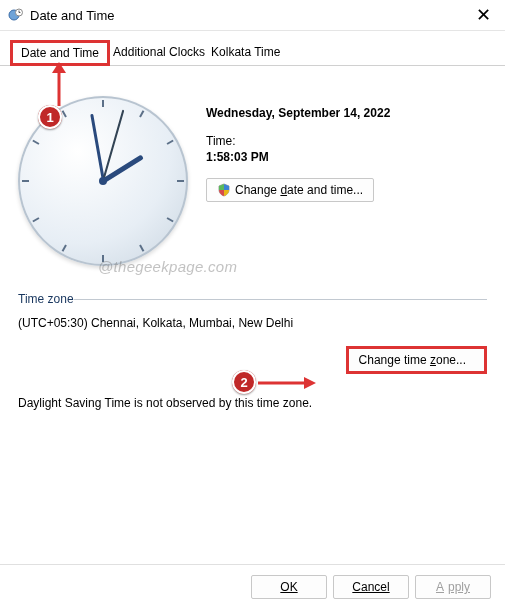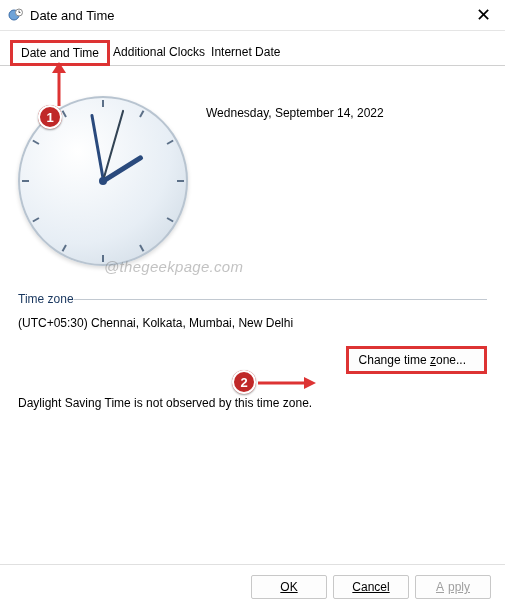--- a/index.html
+++ b/index.html
@@ -18,34 +18,34 @@
     .clockface { width: 170px; height: 170px; border-radius: 50%; background: radial-gradient(circle at 60px 55px, #fff 0%, #e7eef5 58%, #c8d4df 100%); box-shadow: inset 0 0 0 2px #b8c4d0, 0 2px 4px rgba(0,0,0,.15); position: relative; }
     .hand { position: absolute; left: 50%; top: 50%; transform-origin: 50% 100%; background: #2a4a7d; border-radius: 2px; }
     .hand.hour { width: 5px; height: 46px; margin-left: -2.5px; margin-top: -46px; transform: rotate(58deg); }
     .hand.min { width: 3px; height: 68px; margin-left: -1.5px; margin-top: -68px; transform: rotate(350deg); }
     .hand.sec { width: 1.5px; height: 74px; margin-left: -0.75px; margin-top: -74px; transform: rotate(16deg); background: #345; }
     .hubdot { position: absolute; left: 50%; top: 50%; width: 8px; height: 8px; margin: -4px 0 0 -4px; border-radius: 50%; background: #2a4a7d; }
     .tick { position: absolute; left: 50%; top: 50%; width: 2px; height: 7px; background: #5c7088; margin-left: -1px; margin-top: -81px; transform-origin: 50% 81px; }
     .tick:nth-child(1){transform:rotate(0deg)} .tick:nth-child(2){transform:rotate(30deg)} .tick:nth-child(3){transform:rotate(60deg)} .tick:nth-child(4){transform:rotate(90deg)} .tick:nth-child(5){transform:rotate(120deg)} .tick:nth-child(6){transform:rotate(150deg)} .tick:nth-child(7){transform:rotate(180deg)} .tick:nth-child(8){transform:rotate(210deg)} .tick:nth-child(9){transform:rotate(240deg)} .tick:nth-child(10){transform:rotate(270deg)} .tick:nth-child(11){transform:rotate(300deg)} .tick:nth-child(12){transform:rotate(330deg)}
     .rightcol { flex: 1; padding-top: 10px; }
     .lbl { margin-bottom: 2px; }
-    .val { margin-bottom: 14px; }
+    .val { margin-bottom: 14px; font-weight: bold; }
     .btn { background: #fdfdfd; border: 1px solid #c8c8c8; padding: 4px 10px; cursor: pointer; border-radius: 2px; display: inline-flex; align-items: center; gap: 4px; }
     .shield { display: inline-flex; }
     .section-head { display: flex; align-items: center; margin: 26px 0 10px 0; }
     .section-head .txt { color: #18365e; }
     .section-head .line { flex: 1; height: 1px; background: #c2c9d1; }
     .tz-val { margin-bottom: 16px; }
     .right-align { text-align: right; margin: 6px 0 22px 0; position: relative; }
     .boxedbtn { border: 3px solid #d33; padding: 4px 18px 4px 10px; border-radius: 0; }
     .dst { margin-bottom: 4px; }
     .footer { position: absolute; bottom: 0; left: 0; right: 0; border-top: 1px solid #e0e0e0; padding: 10px 14px; display: flex; justify-content: flex-end; gap: 6px; background: #fff; }
     .footer .btn { min-width: 76px; justify-content: center; text-decoration: underline; }
     .footer .btn.disabled { color: #a0a0a0; cursor: default; }
-    .watermark { position: absolute; left: 104px; top: 258px; color: rgba(120,120,120,.45); font-size: 15px; font-style: italic; font-weight: 500; pointer-events: none; letter-spacing: .3px; }
+    .watermark { position: absolute; left: 98px; top: 258px; color: rgba(120,120,120,.45); font-size: 15px; font-style: italic; font-weight: 500; pointer-events: none; letter-spacing: .3px; }
     .callout { position: absolute; width: 24px; height: 24px; border-radius: 50%; background: #c02828; color: #fff; display: flex; align-items: center; justify-content: center; font-weight: bold; font-size: 13px; box-shadow: inset 0 0 0 2px #fff, 0 1px 2px rgba(0,0,0,.4); pointer-events: none; }
     .arrow { position: absolute; pointer-events: none; }
     .u { text-decoration: underline; }
   </style>
 </head>
 <body>
 
 <div class="titlebar">
   <span class="icon">
     <svg width="16" height="16" viewBox="0 0 16 16">
@@ -55,21 +55,21 @@
         <line x1="11" y1="5.5" x2="12.4" y2="5.5" stroke="#555" stroke-width="1"></line>
       </svg>
   </span>
   <span class="title">Date and Time</span>
   <span class="closebtn">✕</span>
 </div>
 
 <div class="tabs">
   <div class="tab active boxed">Date and Time</div>
   <div class="tab">Additional Clocks</div>
-  <div class="tab">Internet Date</div>
+  <div class="tab">Kolkata Time</div>
 </div>
 
 <div class="content">
 
   <div class="toprow">
     <div class="clockwrap">
       <div class="clockface">
         <div class="tick"></div>
           <div class="tick"></div>
           <div class="tick"></div>
@@ -83,20 +83,34 @@
           <div class="tick"></div>
           <div class="tick"></div>
         <div class="hand hour"></div>
         <div class="hand min"></div>
         <div class="hand sec"></div>
         <div class="hubdot"></div>
       </div>
     </div>
     <div class="rightcol">
       <div class="val">Wednesday, September 14, 2022</div>
+      <div class="lbl">Time:</div>
+      <div class="val">1:58:03 PM</div>
+      <button class="btn">
+        <span class="shield">
+          <svg width="14" height="14" viewBox="0 0 14 14">
+              <path d="M7 1 L12 3 V7 C12 10 9.6 12.2 7 13 C4.4 12.2 2 10 2 7 V3 Z" fill="#fff" stroke="#888" stroke-width=".8"></path>
+              <path d="M7 1 L12 3 V7 L7 7 Z" fill="#3b82d4"></path>
+              <path d="M7 7 L12 7 C12 10 9.6 12.2 7 13 Z" fill="#e8b618"></path>
+              <path d="M2 3 L7 1 V7 L2 7 Z" fill="#5bb85b"></path>
+              <path d="M2 7 L7 7 V13 C4.4 12.2 2 10 2 7 Z" fill="#d84b4b"></path>
+            </svg>
+        </span>
+        <span><span>Change </span><span class="u">d</span><span>ate and time...</span></span>
+      </button>
     </div>
   </div>
 
   <div class="section-head">
     <span class="txt">Time zone</span>
     <span class="line"></span>
   </div>
 
   <div class="tz-val">(UTC+05:30) Chennai, Kolkata, Mumbai, New Delhi</div>
 

